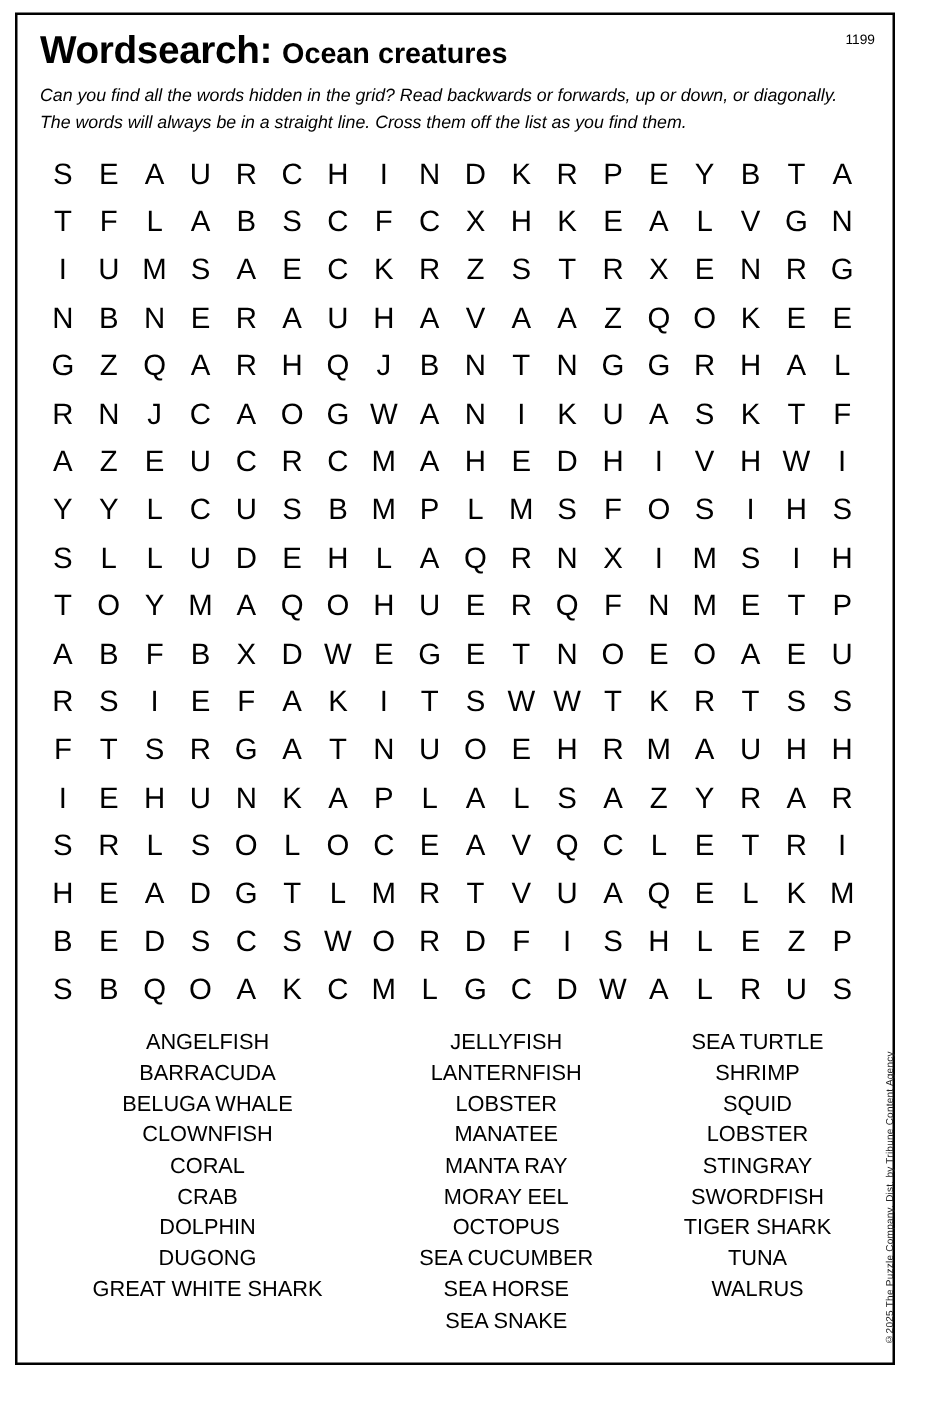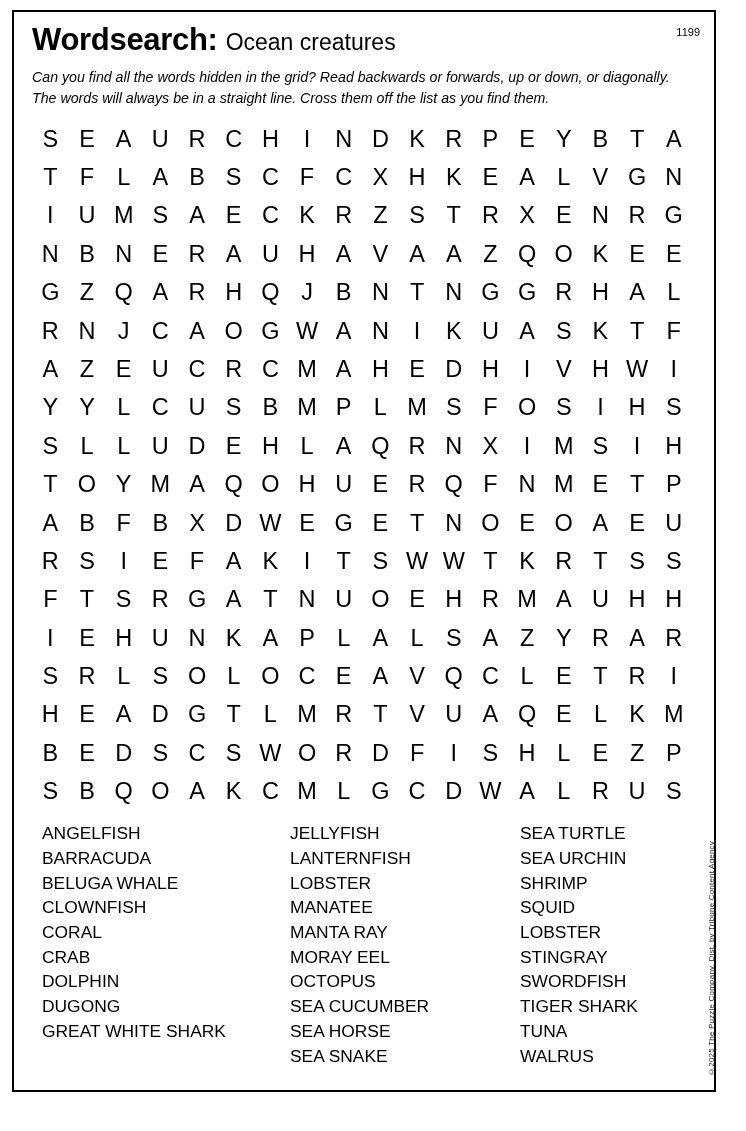--- a/index.html
+++ b/index.html
@@ -40,21 +40,21 @@
     align-items: baseline;
     gap: 8px;
   }
   .title-main {
     font-size: 31px;
     font-weight: bold;
     letter-spacing: -0.3px;
   }
   .title-sub {
     font-size: 23px;
-    font-weight: normal;
+    font-weight: bold;
   }
   .puzzle-number {
     position: absolute;
     right: 14px;
     top: 14px;
     font-size: 11px;
     color: #000;
   }
   .instructions {
     margin-top: 9px;
@@ -87,20 +87,21 @@
   }
   .wl-col {
     font-size: 17.4px;
     line-height: 1.42;
   }
   .wl-col.c1 { width: 258px; padding-left: 10px; box-sizing: border-box;}
   .wl-col.c2 { width: 230px; }
   .wl-col.c3 { width: 172px; }
   .wl-item {
     white-space: nowrap;
+    text-align: center;
   }
   .credit {
     position: absolute;
     right: -2px;
     bottom: 14px;
     font-size: 8px;
     color: #222;
     writing-mode: vertical-rl;
     transform: rotate(180deg);
     letter-spacing: 0.2px;
@@ -505,21 +506,20 @@
             <div class="wl-item">MANATEE</div>
             <div class="wl-item">MANTA RAY</div>
             <div class="wl-item">MORAY EEL</div>
             <div class="wl-item">OCTOPUS</div>
             <div class="wl-item">SEA CUCUMBER</div>
             <div class="wl-item">SEA HORSE</div>
             <div class="wl-item">SEA SNAKE</div>
           </div>
         <div class="wl-col c3">
             <div class="wl-item">SEA TURTLE</div>
-            <div class="wl-item">SEA URCHIN</div>
             <div class="wl-item">SHRIMP</div>
             <div class="wl-item">SQUID</div>
             <div class="wl-item">LOBSTER</div>
             <div class="wl-item">STINGRAY</div>
             <div class="wl-item">SWORDFISH</div>
             <div class="wl-item">TIGER SHARK</div>
             <div class="wl-item">TUNA</div>
             <div class="wl-item">WALRUS</div>
           </div>
       </div>

